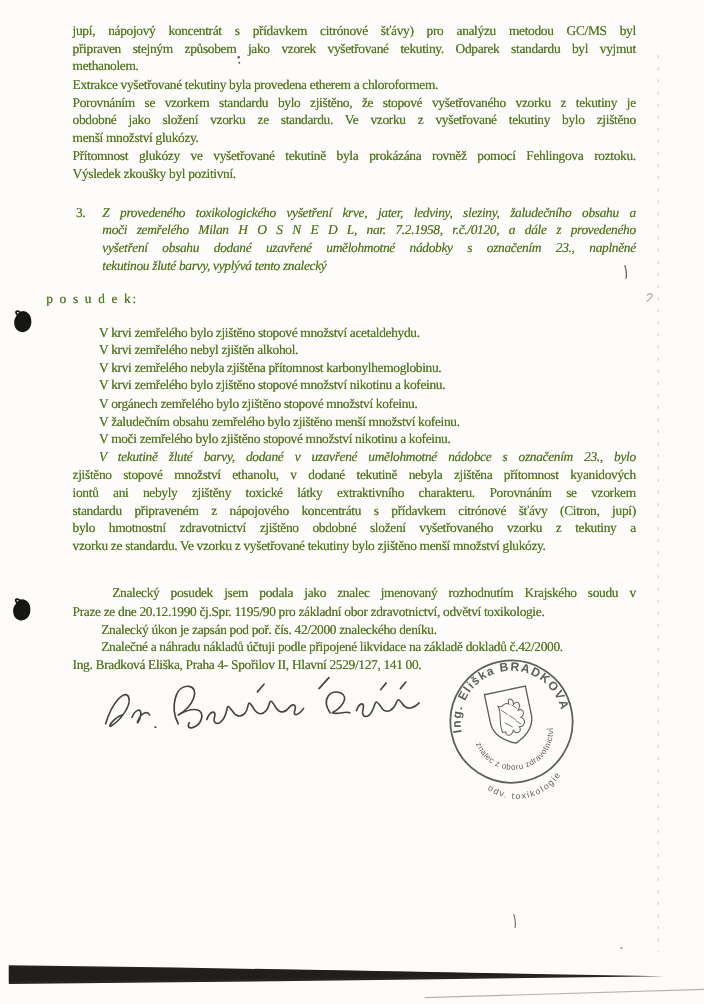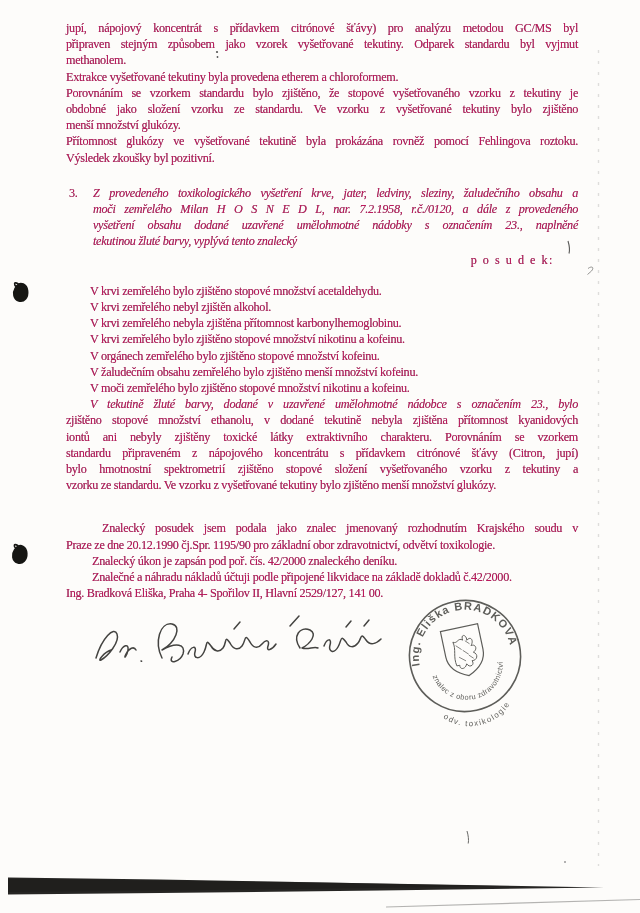--- a/index.html
+++ b/index.html
@@ -1,33 +1,33 @@
 <!DOCTYPE html>
 <html lang="cs"><head>
 <meta charset="utf-8">
 <title>scan</title>
 <style>
   html,body{margin:0;padding:0;background:#ffffff;}
   .page{
     position:relative;width:640px;height:913px;overflow:hidden;
     background:#fdfcfa;
     font-family:"Liberation Serif","DejaVu Serif",serif;
-    color:#be185d;
+    color:#4d7c0f;
   }
   .textcol{
     position:absolute;left:66px;top:20px;width:512px;
     font-size:12.2px;letter-spacing:-0.3px;line-height:16.2px;
     text-shadow:0 0 0.5px rgba(25,25,25,0.55);
   }
   .ln{min-height:16.2px;}
   .jl{text-align:justify;text-align-last:justify;}
   .item3{display:flex;margin-top:19px;}
   .item3 .num{flex:none;width:24px;padding-left:3px;}
   .item3 .itembody{flex:1;font-style:italic;}
-  .heading{margin-top:2px;height:16.2px;text-align:right;letter-spacing:1.5px;transform:translateX(-24px);}
+  .heading{margin-top:13px;height:16.2px;text-align:left;letter-spacing:1.5px;transform:translateX(-24px);}
   .findings{margin-top:15px;}
   .find{padding-left:24px;}
   .ind-24{text-indent:24px;font-style:italic;}
   .ind-26{text-indent:26px;}
   .ind-36{text-indent:36px;}
   .closing{margin-top:27px;}
   .signature{position:absolute;left:84px;top:602px;}
   .stamp{position:absolute;left:398px;top:590px;}
   .overlay{position:absolute;left:0;top:0;pointer-events:none;}
 </style>
@@ -68,21 +68,21 @@
       <div class="ln find">V orgánech zemřelého bylo zjištěno stopové množství kofeinu.</div>
       <div class="ln find">V žaludečním obsahu zemřelého bylo zjištěno menší množství kofeinu.</div>
       <div class="ln find">V moči zemřelého bylo zjištěno stopové množství nikotinu a kofeinu.</div>
     </div>
 
     <div>
       <div class="ln jl ind-24">V tekutině žluté barvy, dodané v uzavřené umělohmotné nádobce s označením 23., bylo</div>
       <div class="ln jl">zjištěno stopové množství ethanolu, v dodané tekutině nebyla zjištěna přítomnost kyanidových</div>
       <div class="ln jl">iontů ani nebyly zjištěny toxické látky extraktivního charakteru. Porovnáním se vzorkem</div>
       <div class="ln jl">standardu připraveném z nápojového koncentrátu s přídavkem citrónové šťávy (Citron, jupí)</div>
-      <div class="ln jl">bylo hmotnostní spektrometrií zjištěno stopové složení vyšetřovaného vzorku z tekutiny a</div>
+      <div class="ln jl">bylo hmotnostní zdravotnictví zjištěno obdobné složení vyšetřovaného vzorku z tekutiny a</div>
       <div class="ln">vzorku ze standardu. Ve vzorku z vyšetřované tekutiny bylo zjištěno menší množství glukózy.</div>
     </div>
 
     <div class="closing">
       <div class="ln jl ind-36">Znalecký posudek jsem podala jako znalec jmenovaný rozhodnutím Krajského soudu v</div>
       <div class="ln">Praze ze dne 20.12.1990 čj.Spr. 1195/90 pro základní obor zdravotnictví, odvětví toxikologie.</div>
       <div class="ln ind-26">Znalecký úkon je zapsán pod poř. čís. 42/2000 znaleckého deníku.</div>
       <div class="ln ind-26">Znalečné a náhradu nákladů účtuji podle připojené likvidace na základě dokladů č.42/2000.</div>
       <div class="ln">Ing. Bradková Eliška, Praha 4- Spořilov II, Hlavní 2529/127, 141 00.</div>
     </div>

